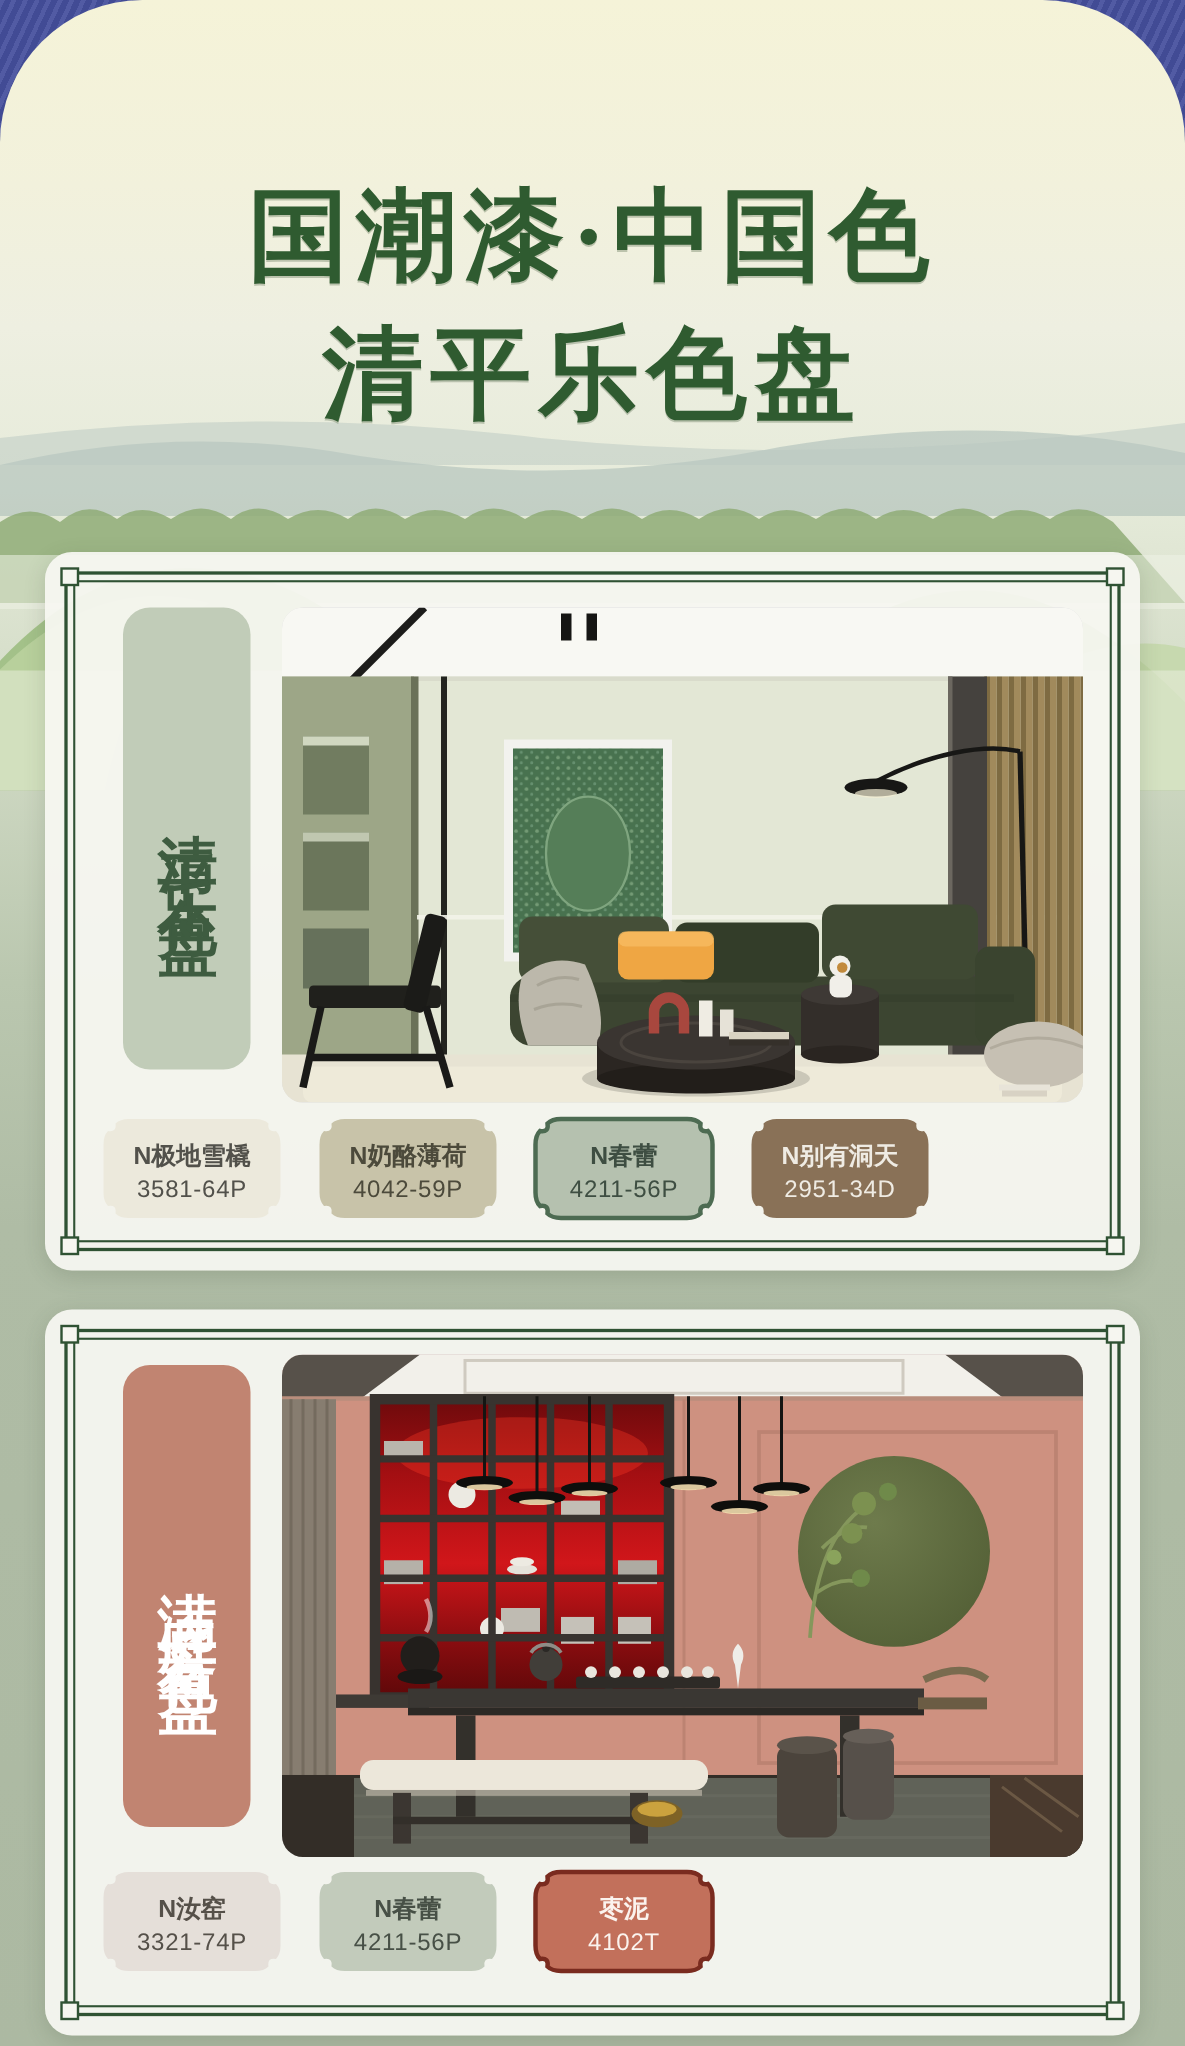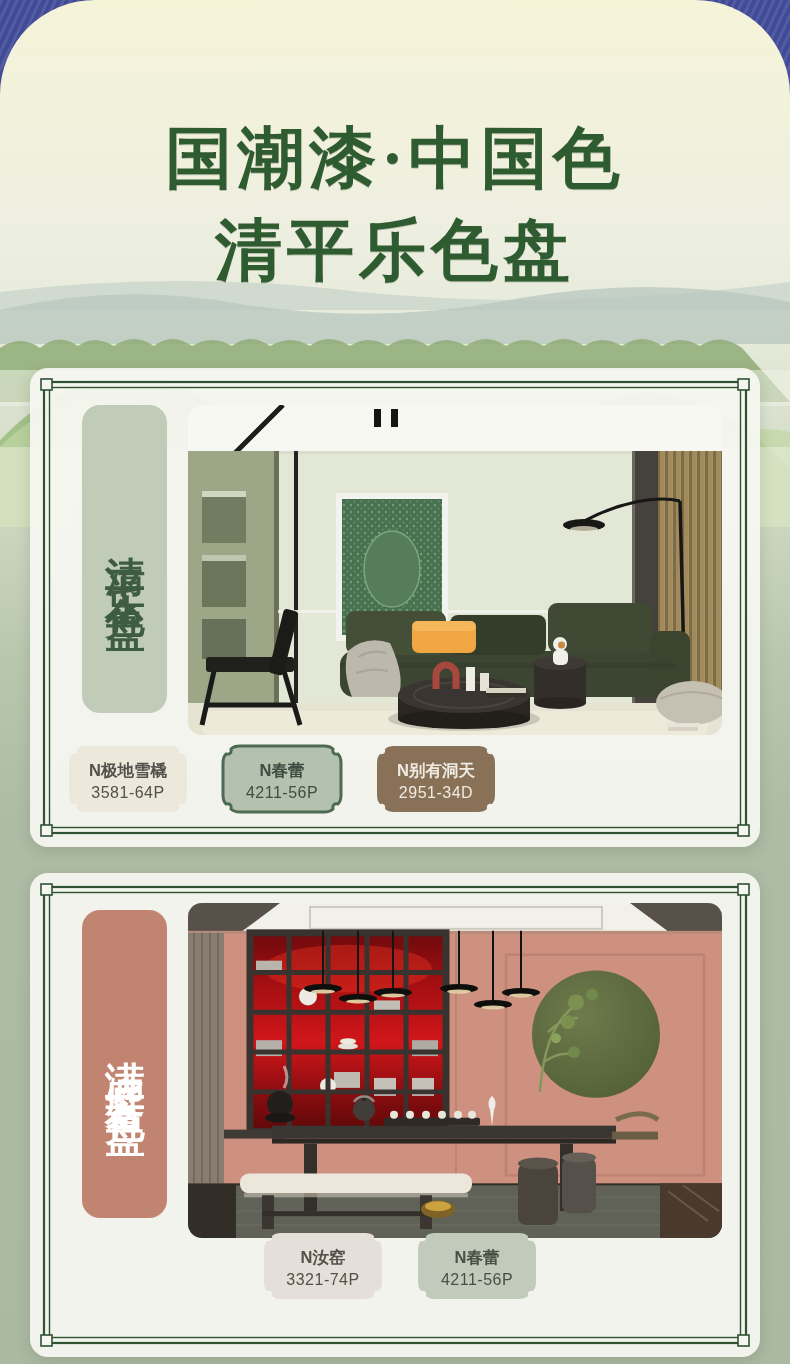--- a/index.html
+++ b/index.html
@@ -23,23 +23,23 @@
     display:flex;align-items:center;justify-content:center;
     writing-mode:vertical-rl;text-orientation:upright;
     font-weight:700;font-size:40px;letter-spacing:14px;line-height:1;
     font-family:"Liberation Serif","DejaVu Serif",serif;}
   .p1 .vlabel{background:#C1CCB8;color:#3E5C40;}
   .p2 .vlabel{background:#C18471;color:#FFFFFF;}
   .photo{position:absolute;left:158px;border-radius:14px;overflow:hidden;background:#DDD;}
   .p1 .photo{top:37px;width:534px;height:330px;}
   .p2 .photo{top:30px;width:534px;height:335px;}
   .photo svg{display:block;width:100%;height:100%;}
-  .swrow{position:absolute;left:36px;width:668px;display:flex;gap:30px;}
+  .swrow{position:absolute;left:36px;width:668px;display:flex;gap:20px;}
   .p1 .swrow{top:375px;}
-  .p2 .swrow{top:357px;justify-content:center;}
+  .p2 .swrow{top:372px;}
   .swatch{width:124px;height:72px;position:relative;}
   .swatch svg{display:block;width:124px;height:72px;}
   .swn{font-size:16.5px;font-weight:700;font-family:"Liberation Sans","DejaVu Sans",sans-serif;}
   .swc{font-size:16px;font-weight:400;font-family:"Liberation Sans","DejaVu Sans",sans-serif;letter-spacing:.5px;}
 </style>
 </head>
 <body>
 
 <div class="page">
   <div class="page-noise"></div>
@@ -179,20 +179,27 @@
         </g>
       </svg>
     </div>
 
     <div class="swrow">
       <div class="swatch">
         <svg viewBox="0 0 124 72">
             <path d="M 20 3 H 104 Q 110 3 113 6 Q 112 12 118 11 Q 121 14 121 20 V 52 Q 121 58 118 61 Q 112 60 113 66 Q 110 69 104 69 H 20 Q 14 69 11 66 Q 12 60 6 61 Q 3 58 3 52 V 20 Q 3 14 6 11 Q 12 12 11 6 Q 14 3 20 3 Z" stroke-width="3" fill="#ECE9DC" stroke="none"></path>
             <text class="swn" x="62" y="33" text-anchor="middle" fill="#52514B">N极地雪橇</text>
             <text class="swc" x="62" y="55" text-anchor="middle" fill="#52514B">3581-64P</text>
+          </svg>
+      </div>
+      <div class="swatch">
+        <svg viewBox="0 0 124 72">
+            <path d="M 20 3 H 104 Q 110 3 113 6 Q 112 12 118 11 Q 121 14 121 20 V 52 Q 121 58 118 61 Q 112 60 113 66 Q 110 69 104 69 H 20 Q 14 69 11 66 Q 12 60 6 61 Q 3 58 3 52 V 20 Q 3 14 6 11 Q 12 12 11 6 Q 14 3 20 3 Z" stroke-width="3" fill="#C8C3A9" stroke="none"></path>
+            <text class="swn" x="62" y="33" text-anchor="middle" fill="#4C4A3B">N奶酪薄荷</text>
+            <text class="swc" x="62" y="55" text-anchor="middle" fill="#4C4A3B">4042-59P</text>
           </svg>
       </div>
       <div class="swatch">
         <svg viewBox="0 0 124 72">
             <path d="M 20 3 H 104 Q 110 3 113 6 Q 112 12 118 11 Q 121 14 121 20 V 52 Q 121 58 118 61 Q 112 60 113 66 Q 110 69 104 69 H 20 Q 14 69 11 66 Q 12 60 6 61 Q 3 58 3 52 V 20 Q 3 14 6 11 Q 12 12 11 6 Q 14 3 20 3 Z" stroke-width="3" fill="#B5C1AF" stroke="#4D6B52"></path>
             <text class="swn" x="62" y="33" text-anchor="middle" fill="#3E4E42">N春蕾</text>
             <text class="swc" x="62" y="55" text-anchor="middle" fill="#3E4E42">4211-56P</text>
           </svg>
       </div>
       <div class="swatch">
@@ -363,15 +370,22 @@
             <text class="swc" x="62" y="55" text-anchor="middle" fill="#555049">3321-74P</text>
           </svg>
       </div>
       <div class="swatch">
         <svg viewBox="0 0 124 72">
             <path d="M 20 3 H 104 Q 110 3 113 6 Q 112 12 118 11 Q 121 14 121 20 V 52 Q 121 58 118 61 Q 112 60 113 66 Q 110 69 104 69 H 20 Q 14 69 11 66 Q 12 60 6 61 Q 3 58 3 52 V 20 Q 3 14 6 11 Q 12 12 11 6 Q 14 3 20 3 Z" stroke-width="3" fill="#C2CBBB" stroke="none"></path>
             <text class="swn" x="62" y="33" text-anchor="middle" fill="#475046">N春蕾</text>
             <text class="swc" x="62" y="55" text-anchor="middle" fill="#475046">4211-56P</text>
           </svg>
       </div>
+      <div class="swatch">
+        <svg viewBox="0 0 124 72">
+            <path d="M 20 3 H 104 Q 110 3 113 6 Q 112 12 118 11 Q 121 14 121 20 V 52 Q 121 58 118 61 Q 112 60 113 66 Q 110 69 104 69 H 20 Q 14 69 11 66 Q 12 60 6 61 Q 3 58 3 52 V 20 Q 3 14 6 11 Q 12 12 11 6 Q 14 3 20 3 Z" stroke-width="3" fill="#C2705B" stroke="#7A2B1F"></path>
+            <text class="swn" x="62" y="33" text-anchor="middle" fill="#FBF3EE">枣泥</text>
+            <text class="swc" x="62" y="55" text-anchor="middle" fill="#FBF3EE">4102T</text>
+          </svg>
+      </div>
     </div>
   </section>
 </div>
 
 </body></html>

